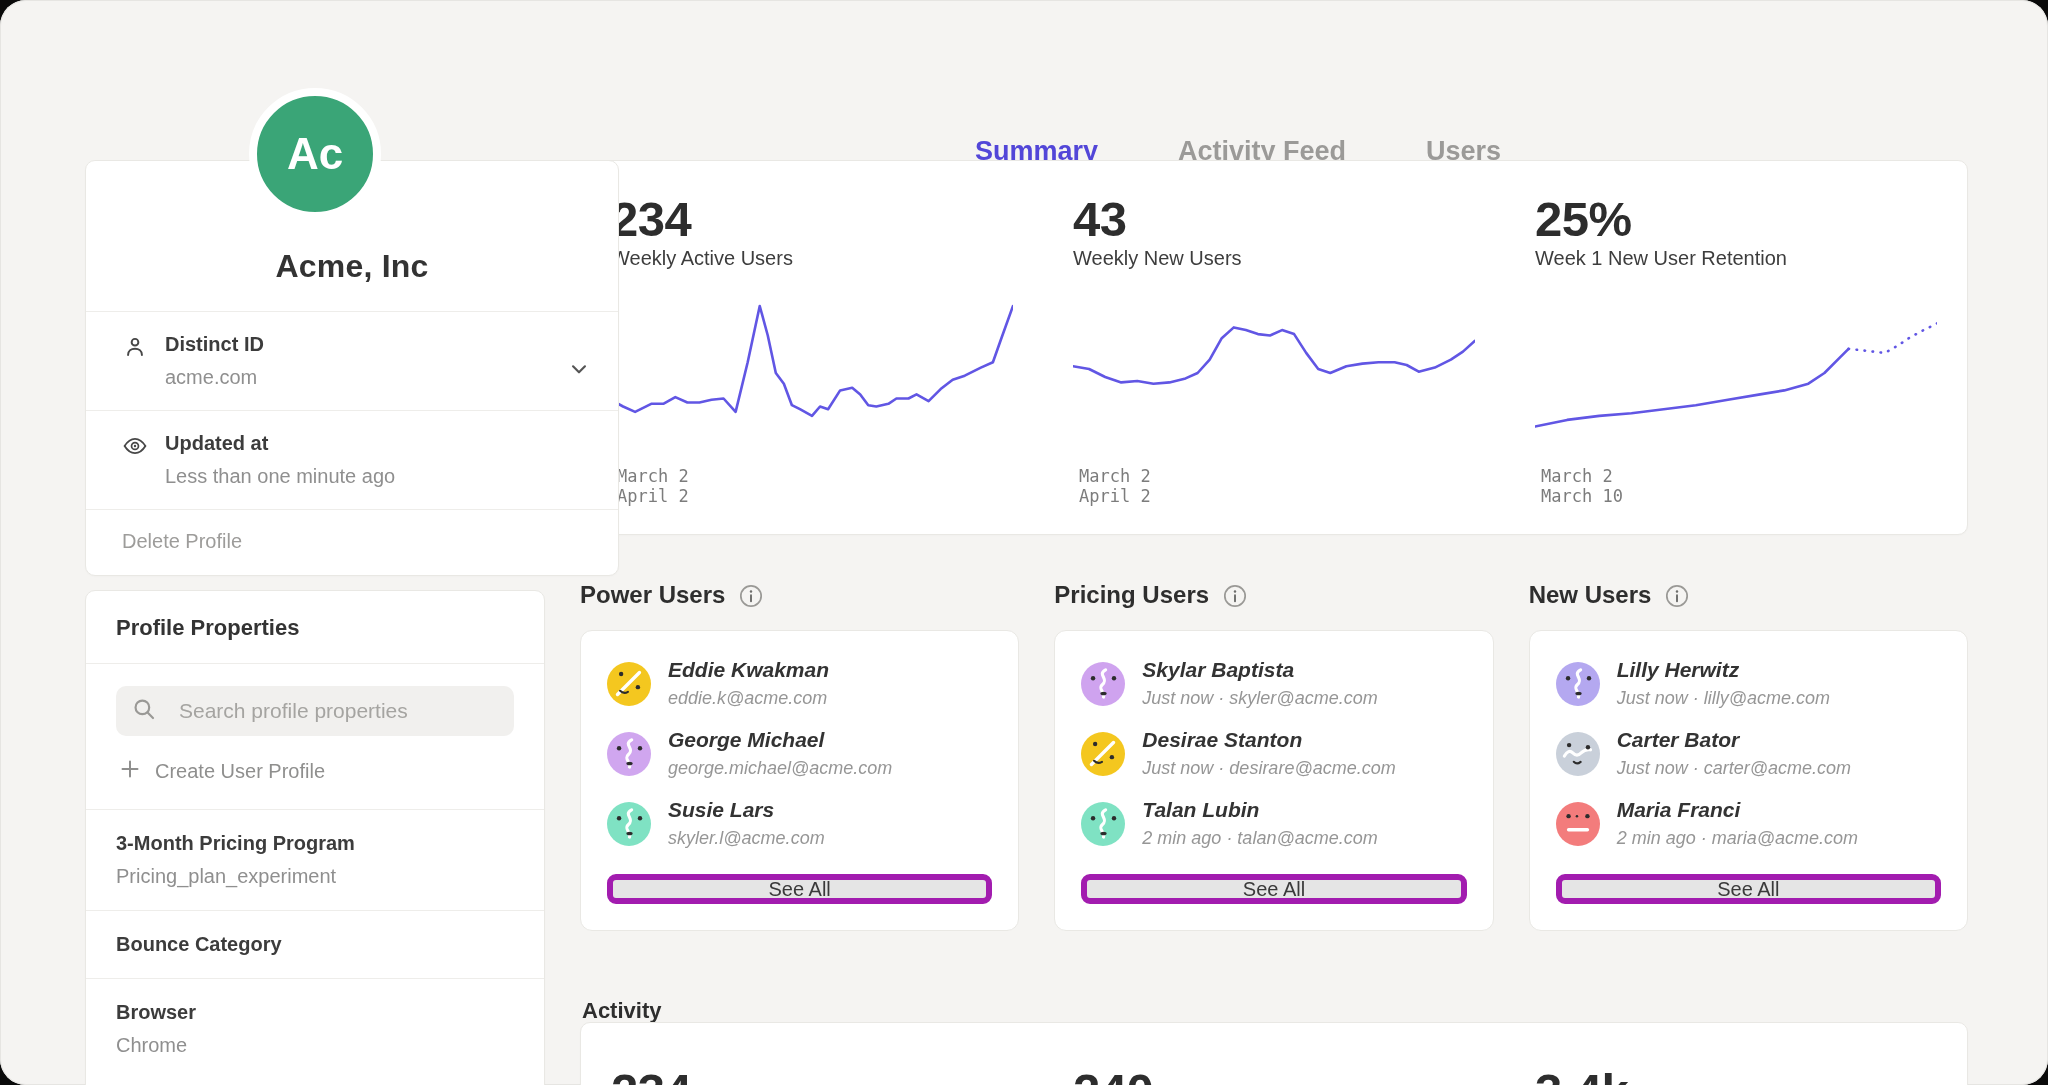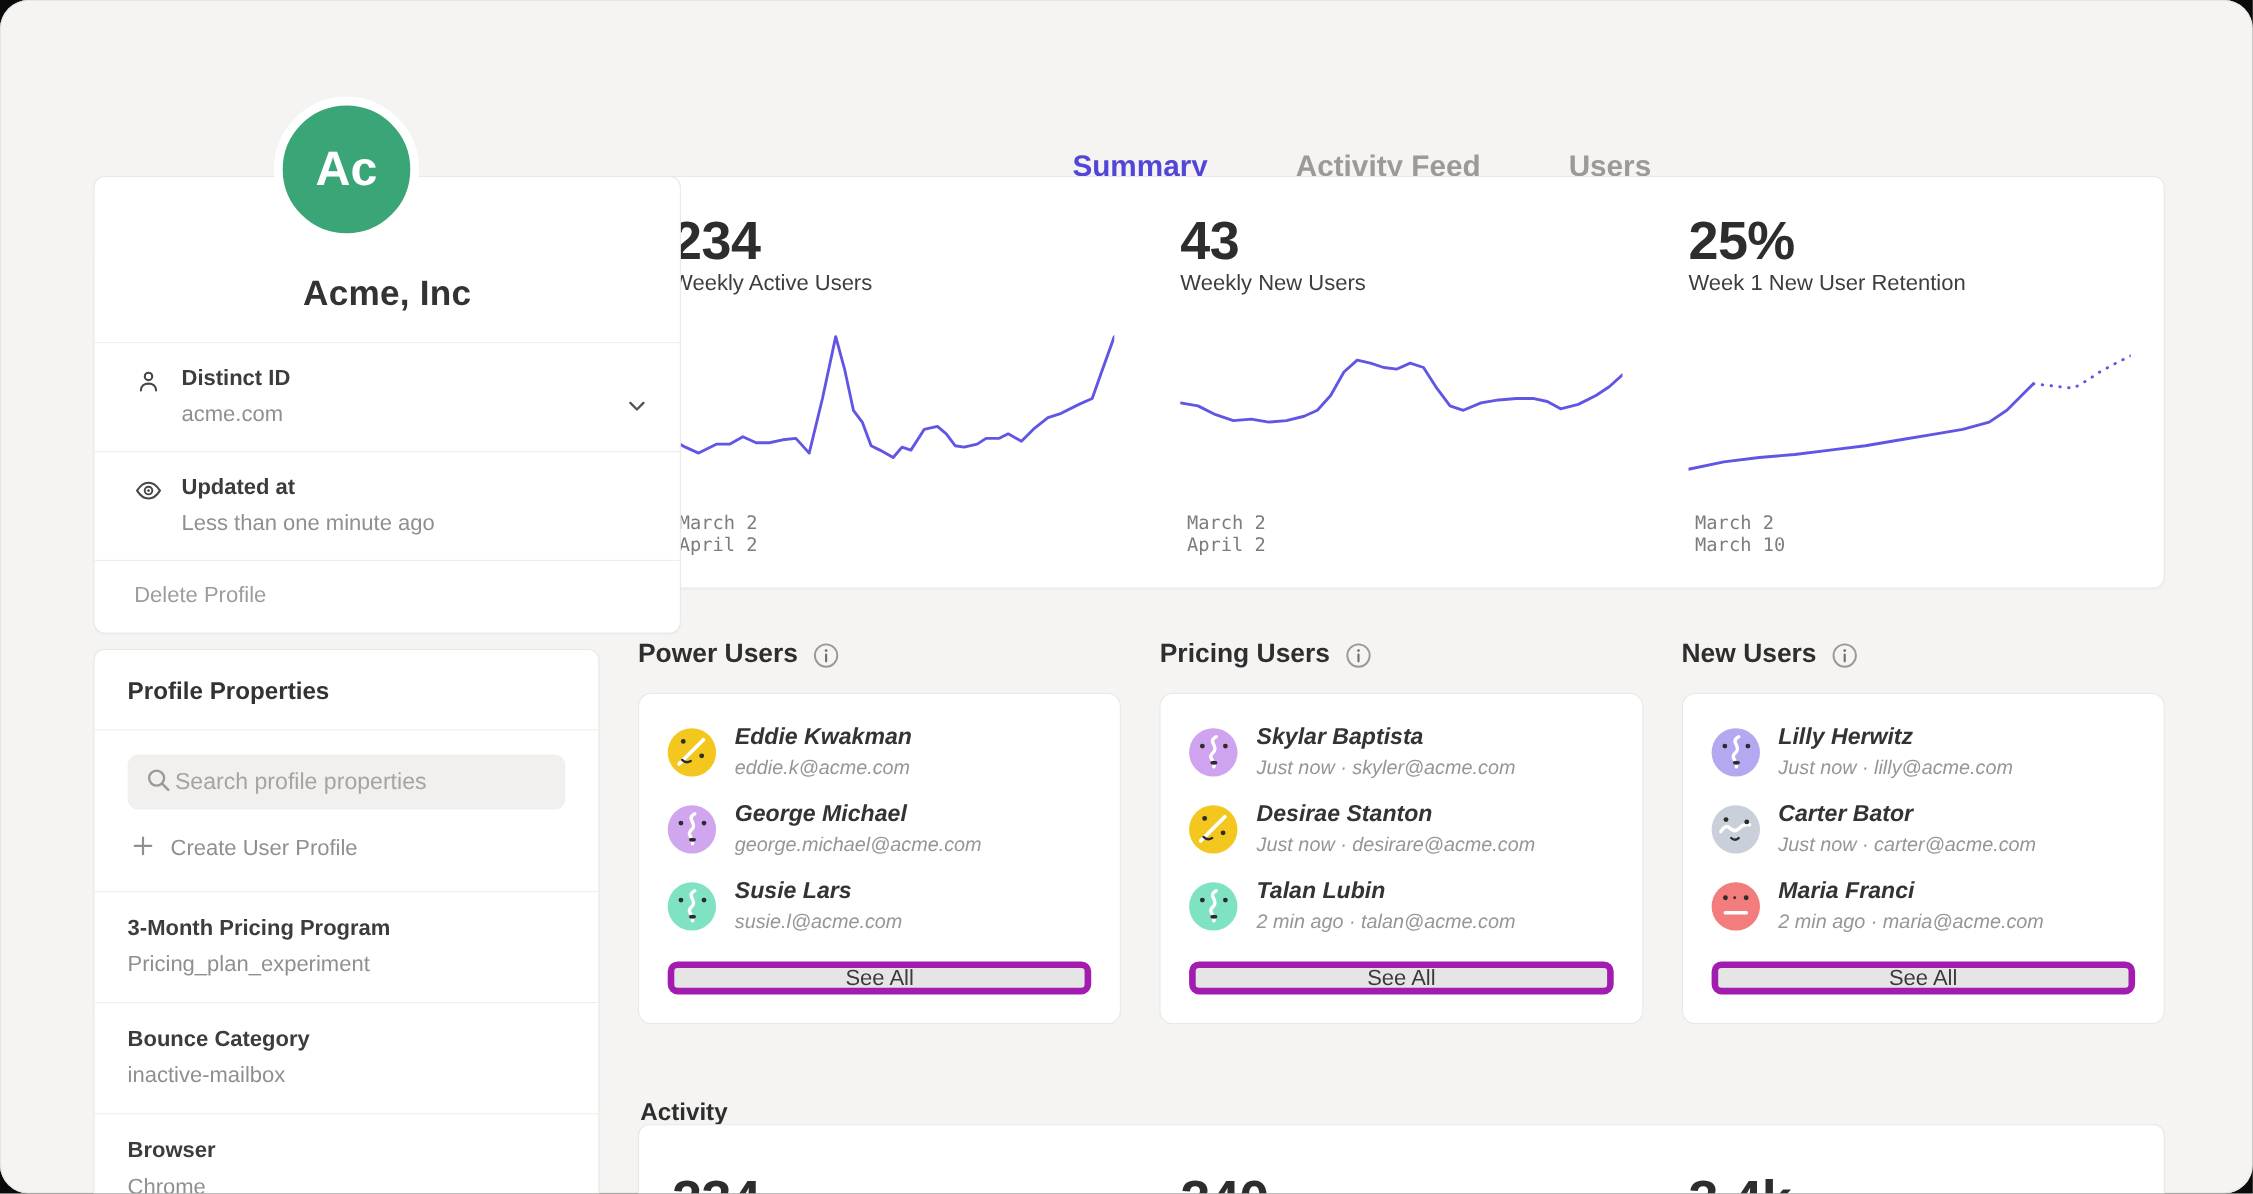--- a/index.html
+++ b/index.html
@@ -31,21 +31,21 @@
   .chev { position:absolute; right:26px; top:44px; width:26px; height:26px; cursor:pointer; }
   .delete-row { border-top:1px solid #eeedea; padding:20px 36px 22px; }
   .delete-link { font-size:20px; color:#9d9c9a; cursor:pointer; }
 
   .props-card { position:absolute; left:85px; top:590px; width:460px; height:560px; z-index:2; }
   .props-title { padding:24px 30px 22px; font-size:22px; font-weight:600; color:#333; }
   .props-divider { border-top:1px solid #eeedea; }
   .search-wrap { padding:22px 30px 0; }
   .search-box {
     height:50px; background:#f1f0ee; border-radius:10px; display:flex;
-    align-items:center; padding:0 15px; gap:0;justify-content:center;
+    align-items:center; padding:0 15px; gap:20px;justify-content:center;
   }
   .search-box input {
     border:none; outline:none; background:transparent; flex:1;
     font-size:21px; color:#4a4a4a; font-family:inherit;
   }
   .search-box input::placeholder { color:#a5a4a1; }
   .create-row { display:flex; align-items:center; gap:13px; padding:21px 2px 24px; cursor:pointer; }
   .create-label { font-size:20px; color:#8f8f8e; }
   .prop { border-top:1px solid #eeedea; padding:22px 30px; cursor:pointer; }
   .prop-name { font-size:20px; font-weight:600; color:#3c3c3c; }
@@ -152,21 +152,20 @@
         <span class="create-label">Create User Profile</span>
       </div>
     </div>
     <div id="props-list">
         <div class="prop">
           <div class="prop-name">3-Month Pricing Program</div>
           <div class="prop-value">Pricing_plan_experiment</div>
         </div>
         <div class="prop">
           <div class="prop-name">Bounce Category</div>
-          <div class="prop-value">inactive-mailbox</div>
         </div>
         <div class="prop">
           <div class="prop-name">Browser</div>
           <div class="prop-value">Chrome</div>
         </div>
       </div>
   </section>
 
   <nav class="tabs" id="tabs">
       <div class="tab active">Summary</div>
@@ -254,21 +253,21 @@
           </div>
           <div class="urow">
             <div class="uav" style="background: rgb(127, 226, 195);"><svg width="44" height="44" viewBox="0 0 42 42">
                 <path d="M23.5 7.5 C15 12 27 16 20.5 21.5 C15.5 26 23 28 21.5 33.5" stroke="#fff" stroke-width="3" fill="none" stroke-linecap="round"></path>
                 <circle cx="11.5" cy="15.5" r="2.1" fill="#2c2c2c"></circle>
                 <circle cx="31.5" cy="15.5" r="2.1" fill="#2c2c2c"></circle>
                 <ellipse cx="21.5" cy="30" rx="3" ry="1.7" fill="#2c2c2c"></ellipse>
               </svg></div>
             <div>
               <div class="uname">Susie Lars</div>
-              <div class="usub">susie.l@acme.com</div>
+              <div class="usub">skyler.l@acme.com</div>
             </div>
           </div>
           <div class="see-all">See All</div>
         </div>
       </div>
       <div class="usec">
         <div class="usec-head">
           <span class="usec-title">Pricing Users</span>
           <span class="info-icon"><svg width="26" height="26" viewBox="0 0 24 24" fill="none">
               <circle cx="12" cy="12" r="9.4" stroke="#9a9996" stroke-width="1.6"></circle>

